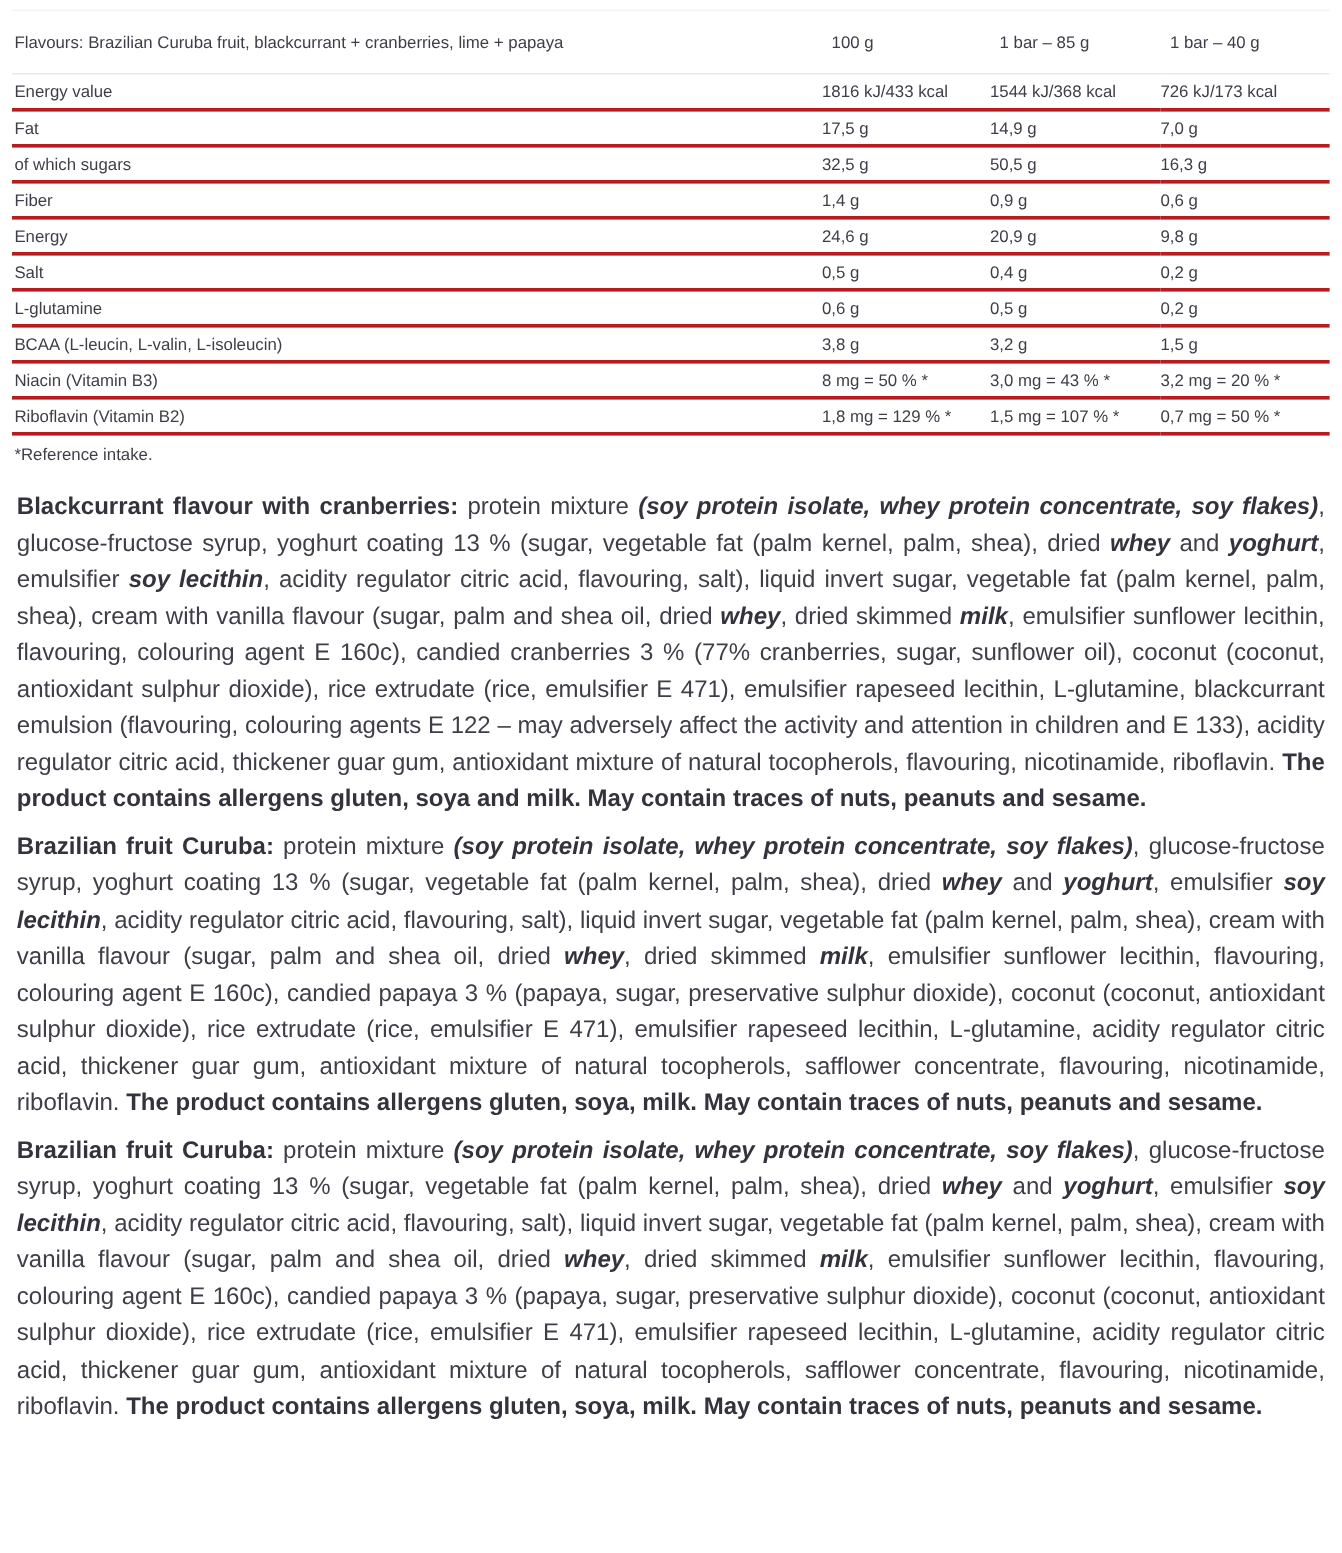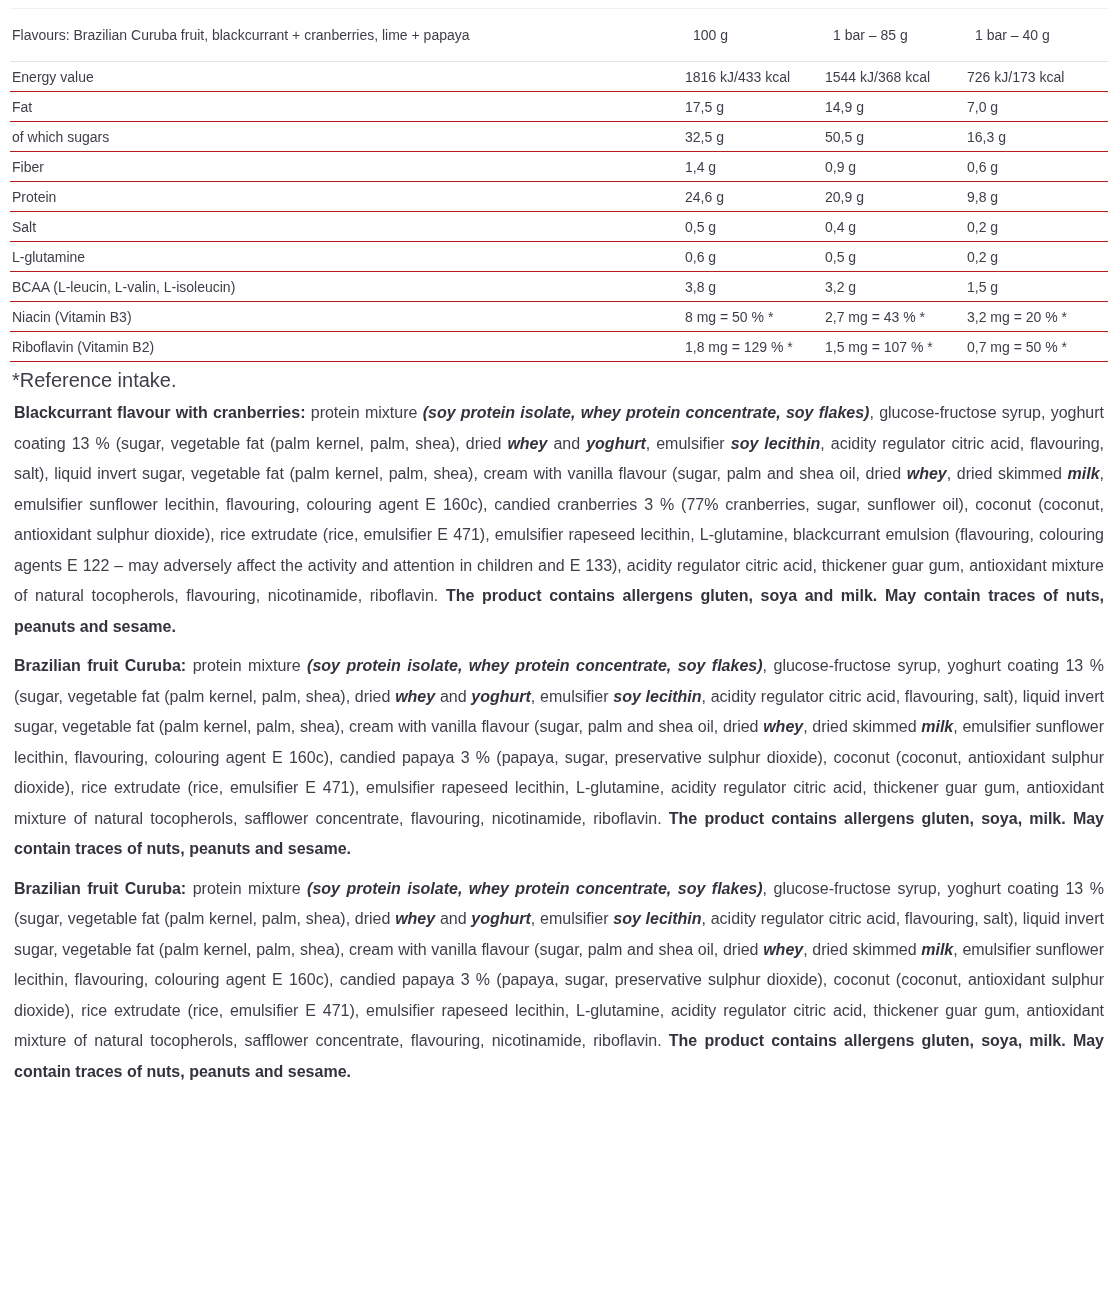--- a/index.html
+++ b/index.html
@@ -33,34 +33,34 @@
   }
   thead th {
     height: 53px;
     font-weight: 700;
     font-size: 14px;
     color: #36363f;
     border-bottom: 1px solid #e4e4e8;
   }
   thead th.lbl-head { padding-left: 2px; }
   thead th.num-head { padding-left: 8px; }
-  tbody td { height: 30px; border-bottom: 1px solid #b91c1c; }
+  tbody td { height: 30px; border-bottom: 3px solid #b91c1c; }
   tbody td.lbl { padding-left: 2px; }
 
   
   .ref-note {
     margin: 7px 0 0 2px;
-    font-size: 20px;
+    font-size: 14px;
     color: #3e3e48;
   }
 
   
   .ingredients {
-    margin: 6px 4px 0 4px;
-    font-size: 16px;
+    margin: 21px 4px 0 4px;
+    font-size: 20px;
     line-height: 30.5px;
     text-align: justify;
     color: #3e3e48;
   }
   .ingredients + .ingredients { margin-top: 9px; }
   .ingredients span.b { font-weight: 700; color: #33333d; }
   .ingredients span.i { font-style: italic; }
 </style>
 </head>
 <body>
@@ -101,21 +101,21 @@
         <td class="val">50,5 g</td>
         <td class="val">16,3 g</td>
       </tr>
       <tr>
         <td class="lbl">Fiber</td>
         <td class="val">1,4 g</td>
         <td class="val">0,9 g</td>
         <td class="val">0,6 g</td>
       </tr>
       <tr>
-        <td class="lbl">Protein</td>
+        <td class="lbl">Energy</td>
         <td class="val">24,6 g</td>
         <td class="val">20,9 g</td>
         <td class="val">9,8 g</td>
       </tr>
       <tr>
         <td class="lbl">Salt</td>
         <td class="val">0,5 g</td>
         <td class="val">0,4 g</td>
         <td class="val">0,2 g</td>
       </tr>
@@ -127,21 +127,21 @@
       </tr>
       <tr>
         <td class="lbl">BCAA (L-leucin, L-valin, L-isoleucin)</td>
         <td class="val">3,8 g</td>
         <td class="val">3,2 g</td>
         <td class="val">1,5 g</td>
       </tr>
       <tr>
         <td class="lbl">Niacin (Vitamin B3)</td>
         <td class="val">8 mg = 50 % *</td>
-        <td class="val">2,7 mg = 43 % *</td>
+        <td class="val">3,0 mg = 43 % *</td>
         <td class="val">3,2 mg = 20 % *</td>
       </tr>
       <tr>
         <td class="lbl">Riboflavin (Vitamin B2)</td>
         <td class="val">1,8 mg = 129 % *</td>
         <td class="val">1,5 mg = 107 % *</td>
         <td class="val">0,7 mg = 50 % *</td>
       </tr>
     </tbody>
   </table>

